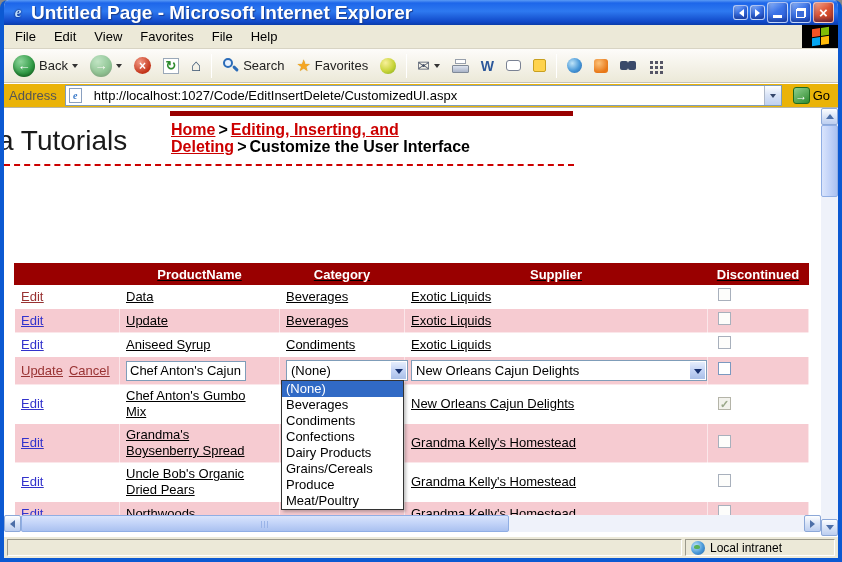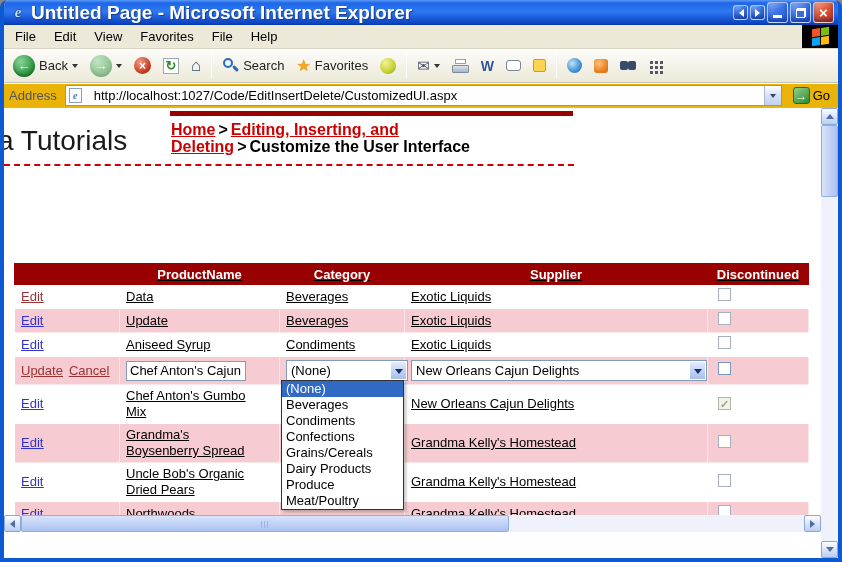--- a/index.html
+++ b/index.html
@@ -408,22 +408,22 @@
               <td class="c-disc"><span class="cb"></span></td>
             </tr>
           </tbody>
       </table>
 
       <div class="combo-popup">
           <div class="opt selected">(None)</div>
           <div class="opt">Beverages</div>
           <div class="opt">Condiments</div>
           <div class="opt">Confections</div>
+          <div class="opt">Dairy Products</div>
           <div class="opt">Grains/Cereals</div>
-          <div class="opt">Dairy Products</div>
           <div class="opt">Produce</div>
           <div class="opt">Meat/Poultry</div>
         </div>
 
       <div class="scroll-h">
         <span class="sc-btn sc-left" style="left:0; top:0;">
             <i></i>
           </span>
         <span class="thumb-h"></span>
         <span class="sc-btn sc-right" style="right:0; top:0;">
@@ -436,14 +436,21 @@
       <span class="sc-btn sc-up" style="top:0; left:0;">
           <i></i>
         </span>
       <span class="thumb-v"></span>
       <span class="sc-btn sc-down" style="bottom:0; left:0;">
           <i></i>
         </span>
     </div>
   </div>
 
+  <div class="statusbar">
+    <span class="status-panel panel-main"></span>
+    <span class="status-panel panel-zone">
+      <span class="globe-ico"></span>
+      <span>Local intranet</span>
+    </span>
+  </div>
 
 </div>
 
 </body></html>

